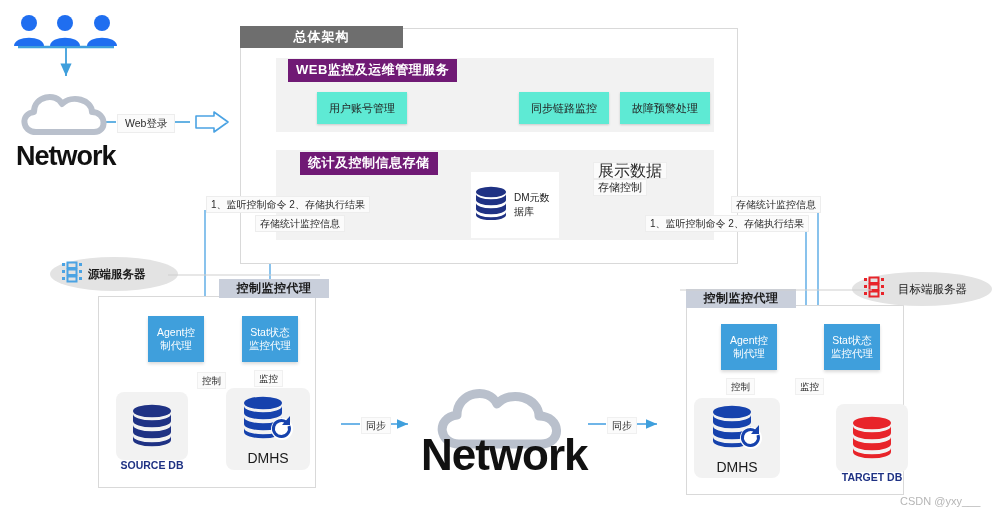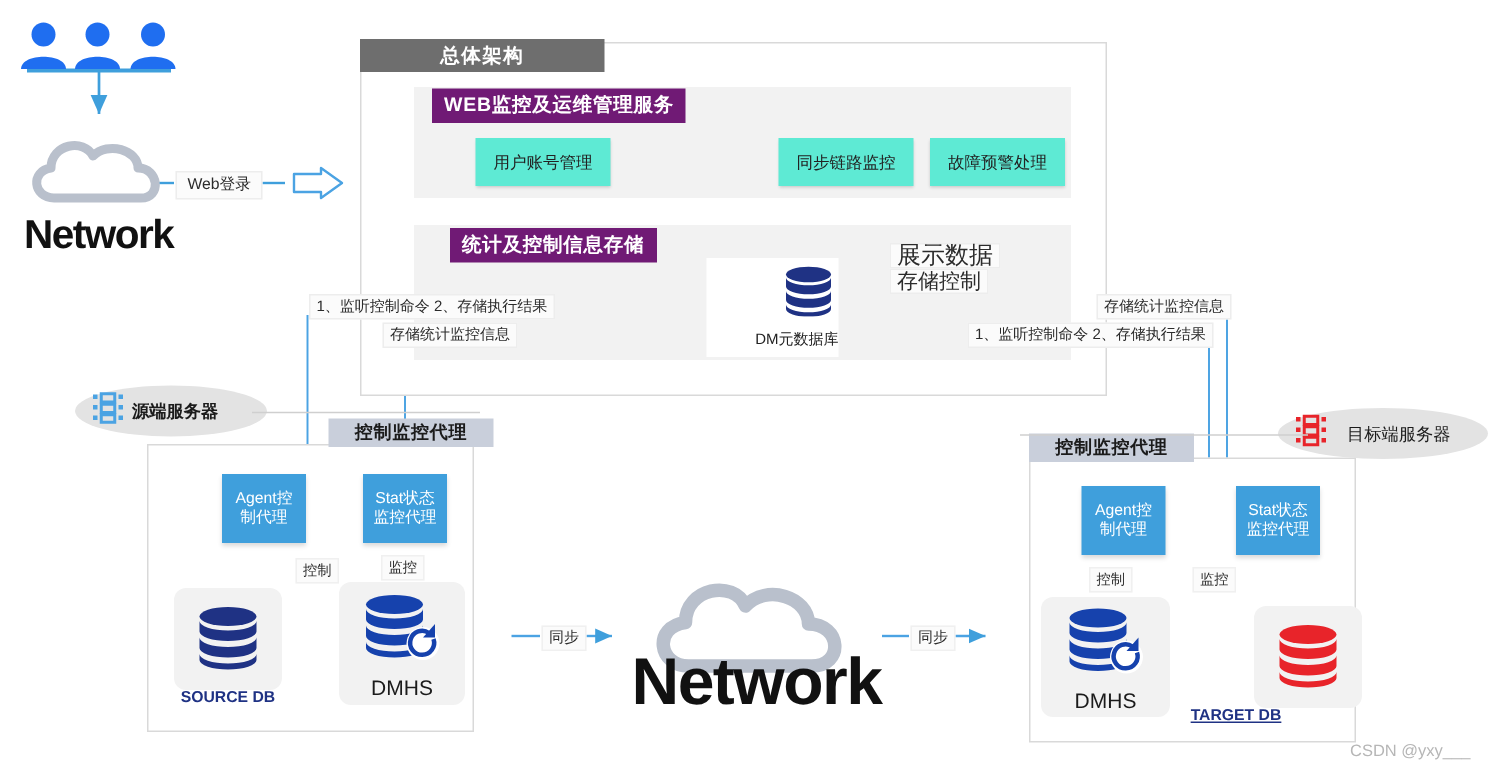--- a/index.html
+++ b/index.html
@@ -61,21 +61,21 @@
     background:#5eead4;
     box-shadow:0 1px 2px rgba(0,0,0,.17);
     display:flex;align-items:center;justify-content:center;
     font-size:11px;color:#222;white-space:nowrap;
   }
 
   
   #dm-card{
     left:471px;top:172px;width:88px;height:66px;
     background:#ffffff;
-    display:flex;flex-direction:column;align-items:flex-end;justify-content:center;
+    display:flex;flex-direction:row;align-items:center;justify-content:center;
     gap:3px;
   }
   #dm-card .dm-label{font-size:10px;color:#222;}
 
   
   .sysbox{
     position:absolute;background:#ffffff;border:1px solid #d9d9d9;
   }
   .sysbox-title{
     position:absolute;background:#c9cfdb;color:#1b1b1b;
@@ -239,21 +239,21 @@
           <path d="M5,8 v6 a15,5.2 0 0 0 30,0 v-6 a15,5.2 0 0 1 -30,0 z"></path>
           <path d="M5,17 v6 a15,5.2 0 0 0 30,0 v-6 a15,5.2 0 0 1 -30,0 z"></path>
           <path d="M5,26 v3 a15,5.2 0 0 0 30,0 v-3 a15,5.2 0 0 1 -30,0 z"></path>
         </g>
       </svg>
     </span>
     <span class="dm-label">DM元数据库</span>
   </div>
 
   <div class="chip" style="left:593px;top:162px;font-size:16px;">展示数据</div>
-  <div class="chip" style="left:593px;top:179px;font-size:14px;">存储控制</div>
+  <div class="chip" style="left:593px;top:179px;font-size:11px;">存储控制</div>
 
   <div class="chip" style="left:206px;top:196px;">1、监听控制命令 2、存储执行结果</div>
   <div class="chip" style="left:255px;top:215px;">存储统计监控信息</div>
   <div class="chip" style="left:731px;top:196px;">存储统计监控信息</div>
   <div class="chip" style="left:645px;top:215px;">1、监听控制命令 2、存储执行结果</div>
 
   <div class="server-pill" style="left:50px;top:257px;font-weight:bold;">
     <span>
       <svg width="24" height="22" viewBox="0 0 24 22">
         <g fill="#4ba3e3">
@@ -374,21 +374,21 @@
   <div class="dbtile" style="left:836px;top:404px;width:72px;height:68px;">
     <svg width="48" height="44" viewBox="0 0 48 44">
       <g fill="#e8242a">
         <ellipse cx="24" cy="7" rx="19" ry="6.3"></ellipse>
         <path d="M5,10 v7 a19,6.3 0 0 0 38,0 v-7 a19,6.3 0 0 1 -38,0 z"></path>
         <path d="M5,21 v7 a19,6.3 0 0 0 38,0 v-7 a19,6.3 0 0 1 -38,0 z"></path>
         <path d="M5,32 v4 a19,6.3 0 0 0 38,0 v-4 a19,6.3 0 0 1 -38,0 z"></path>
       </g>
     </svg>
   </div>
-  <div class="dbcaption" style="left:784px;top:471px;width:80px;text-decoration:underline;">TARGET DB</div>
+  <div class="dbcaption" style="left:832px;top:471px;width:80px;">TARGET DB</div>
 
   <div class="server-pill" style="left:852px;top:272px;width:140px;gap:12px;">
     <span>
       <svg width="24" height="22" viewBox="0 0 24 22">
         <g fill="#e8242a">
           <rect x="2" y="2" width="3" height="3"></rect>
             <rect x="2" y="9" width="3" height="3"></rect>
             <rect x="2" y="16" width="3" height="3"></rect>
           <rect x="19" y="2" width="3" height="3"></rect>
             <rect x="19" y="9" width="3" height="3"></rect>

